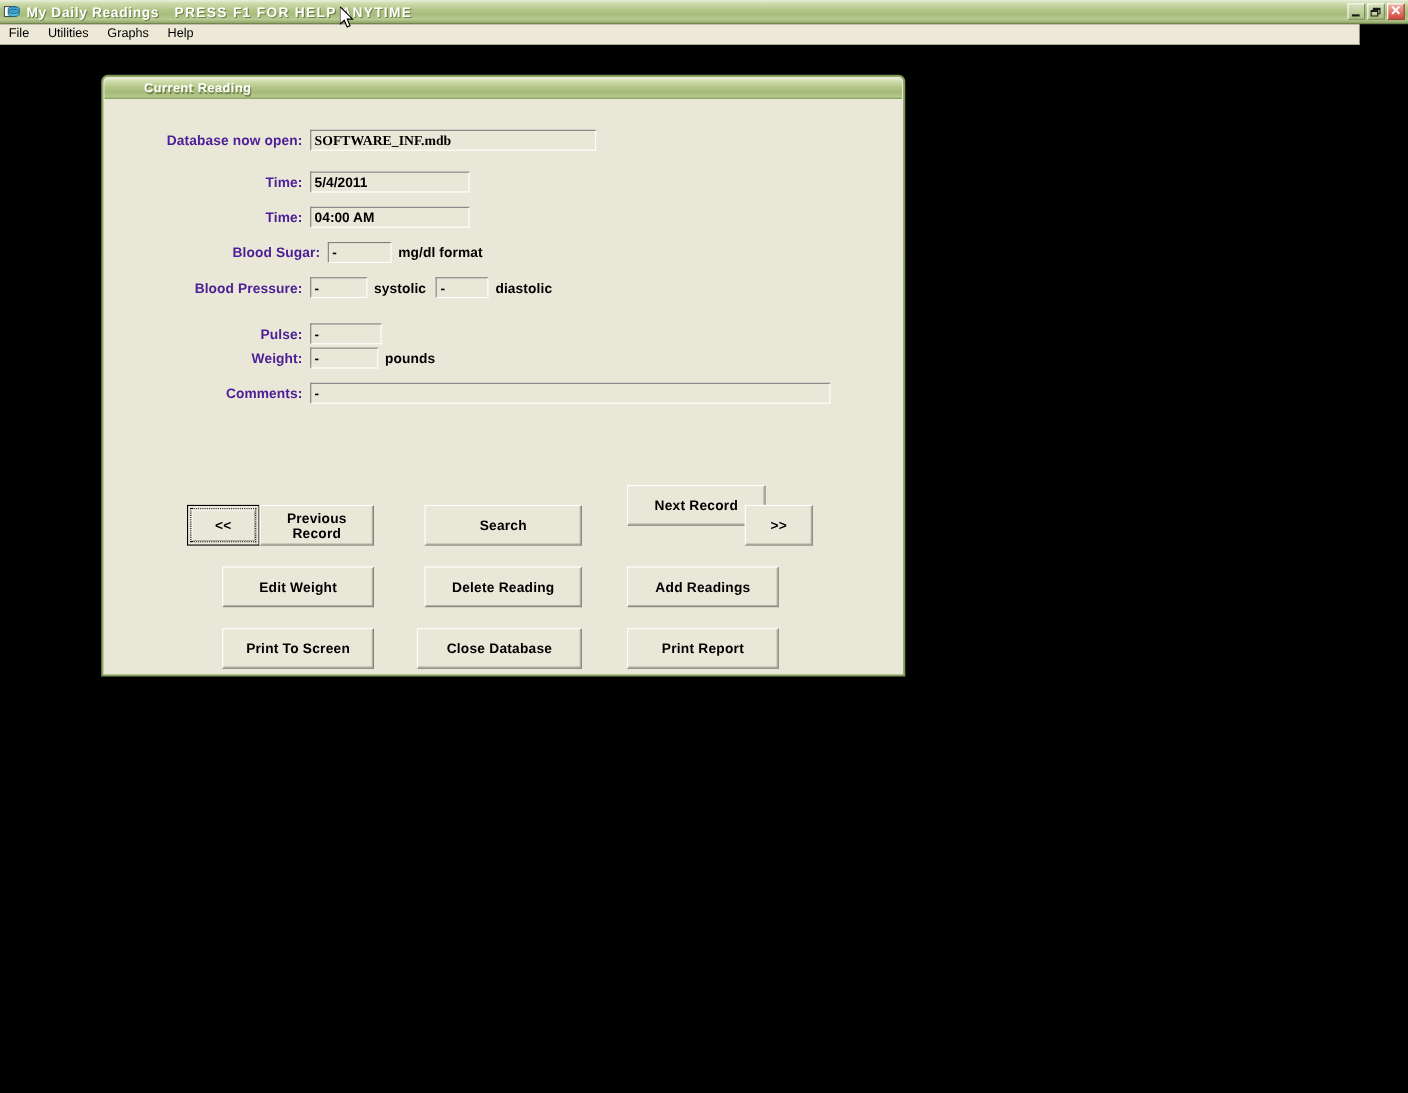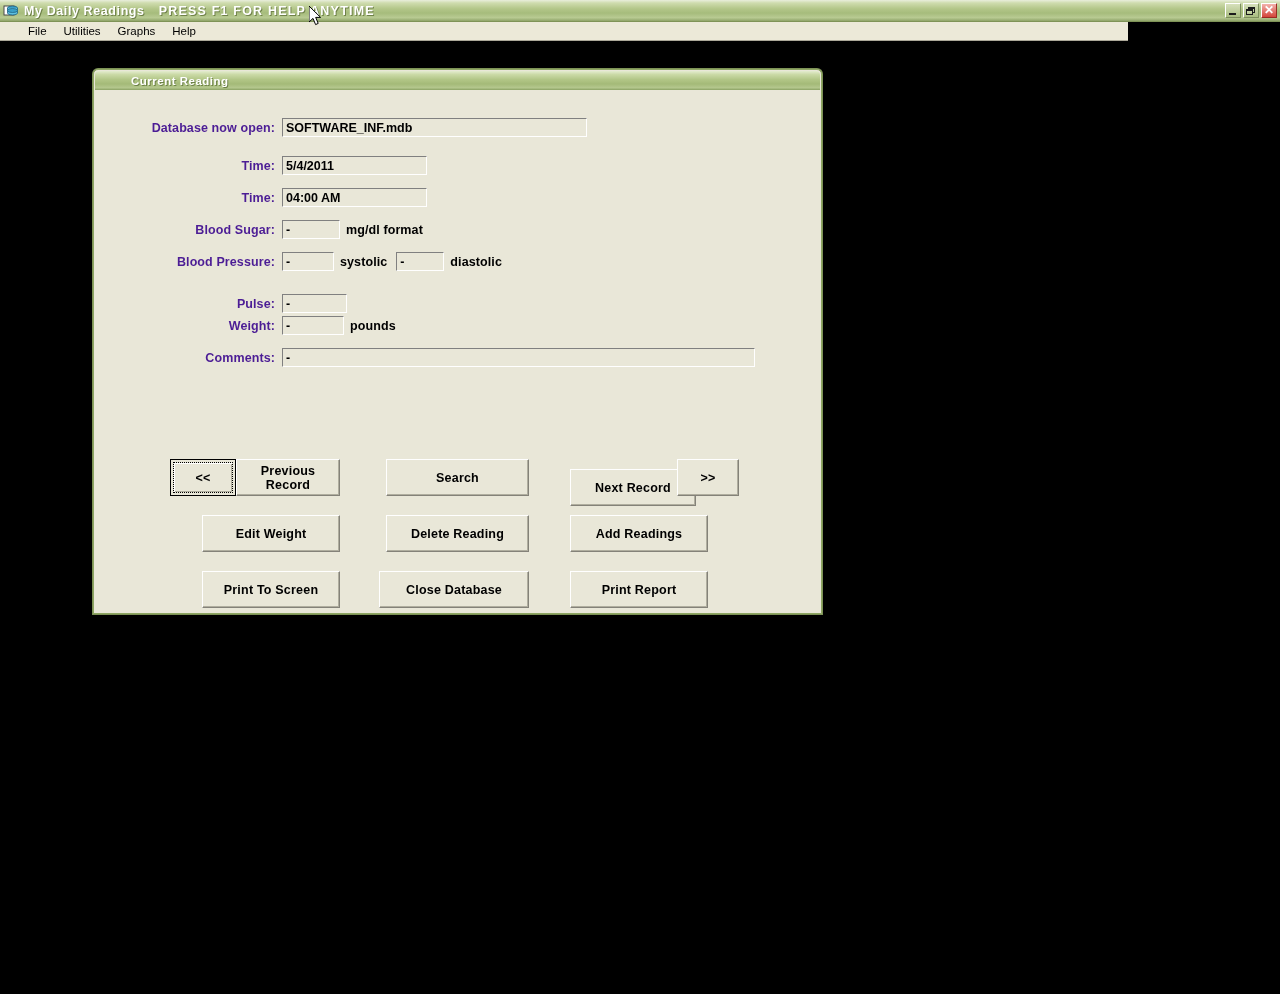--- a/index.html
+++ b/index.html
@@ -123,28 +123,28 @@
     font-weight: bold;
     font-family: "Liberation Sans", sans-serif;
     line-height: 13px;
     text-align: center;
   }
 
   
   #menubar {
     position: absolute;
     left: 0; top: 22px;
-    width: 1128px;
+    width: 1236px;
     height: 19px;
     background: #ece9d8;
     border-bottom: 1px solid #aca899;
     box-sizing: border-box;
     display: flex;
     align-items: center;
-    padding-left: 20px;
+    padding-left: 0;
   }
   .menu-item {
     font-size: 11.5px;
     color: #000000;
     padding: 2px 9px 2px 8px;
     cursor: default;
     white-space: nowrap;
   }
 
   
@@ -336,34 +336,34 @@
     <div id="reading-dialog">
 
       <div id="dialog-titlebar">
         <span id="dialog-title-text">Current Reading</span>
       </div>
 
       <div id="dialog-body">
 
         <div class="form-row" style="left:0px; top:28px;">
           <span class="field-label">Database now open:</span>
-          <span class="text-field" style="width:305px;">SOFTWARE_INF.mdb</span>
+          <span class="text-field" style="width:260px;font-family:Liberation Serif, serif;">SOFTWARE_INF.mdb</span>
         </div>
 
         <div class="form-row" style="left:0px; top:66px;">
           <span class="field-label">Time:</span>
           <span class="text-field" style="width:145px;">5/4/2011</span>
         </div>
 
         <div class="form-row" style="left:0px; top:98px;">
           <span class="field-label">Time:</span>
           <span class="text-field" style="width:145px;">04:00 AM</span>
         </div>
 
-        <div class="form-row" style="left:0px; top:130px;">
+        <div class="form-row" style="left:16px; top:130px;">
           <span class="field-label">Blood Sugar:</span>
           <span class="text-field" style="width:58px;">-</span>
           <span class="unit-text">mg/dl format</span>
         </div>
 
         <div class="form-row" style="left:0px; top:162px;">
           <span class="field-label">Blood Pressure:</span>
           <span class="text-field" style="width:52px;">-</span>
           <span class="unit-text">systolic</span>
           <span class="text-field" style="width:48px; margin-left:9px;">-</span>
@@ -389,21 +389,21 @@
         <div class="btn default-btn" style="left:75px; top:369px; width:66px; height:37px;">
           <span class="btn-inner">&lt;&lt;</span>
         </div>
         <div class="btn" style="left:141px; top:369px; width:104px; height:37px; flex-direction:column;">
           <span>Previous</span>
           <span>Record</span>
         </div>
         <div class="btn" style="left:291px; top:369px; width:143px; height:37px;">
           <span>Search</span>
         </div>
-        <div class="btn" style="left:475px; top:379px; width:126px; height:37px;justify-content:center;">
+        <div class="btn" style="left:475px; top:351px; width:126px; height:37px;justify-content:center;">
           <span>Next Record</span>
         </div>
         <div class="btn" style="left:582px; top:369px; width:62px; height:37px;">
           <span>&gt;&gt;</span>
         </div>
 
         <div class="btn" style="left:107px; top:425px; width:138px; height:37px;">
           <span>Edit Weight</span>
         </div>
         <div class="btn" style="left:291px; top:425px; width:143px; height:37px;">

